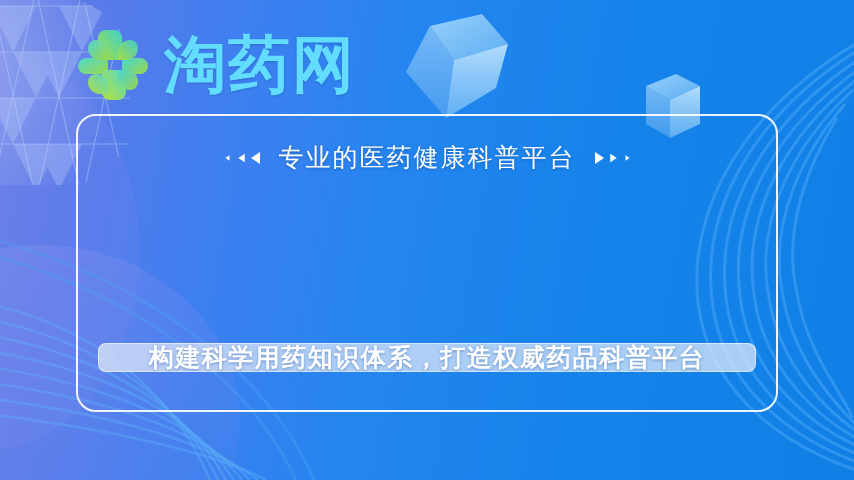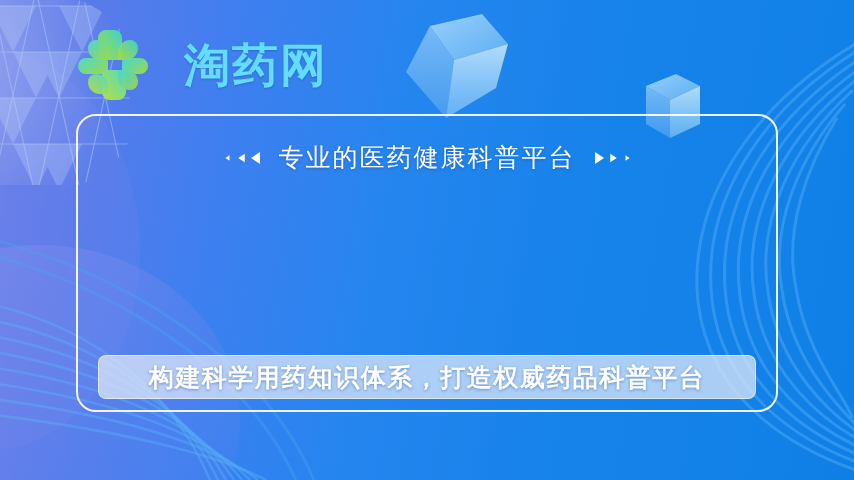--- a/index.html
+++ b/index.html
@@ -47,28 +47,27 @@
     align-items: center;
     gap: 14px;
     z-index: 6;
   }
   .brand-mark {
     width: 74px;
     height: 74px;
     flex: 0 0 auto;
   }
   .brand-name {
-    font-size: 46px;
+    font-size: 62px;
     font-weight: bold;
     letter-spacing: 2px;
     color: #62ddff;
     line-height: 1;
     text-shadow: 0 1px 2px rgba(10,50,120,0.28);
     white-space: nowrap;
-    margin-left: 20px;
   }
 
   
   .frame {
     position: absolute;
     left: 76px;
     top: 114px;
     width: 702px;
     height: 298px;
     border: 2px solid rgba(255,255,255,0.92);
@@ -135,23 +134,23 @@
     text-shadow:
        2px 0 0 rgba(20,70,150,0.30),
        0 2px 0 rgba(20,70,150,0.30),
        3px 3px 5px rgba(10,45,110,0.35);
   }
 
   
   .pill {
     position: absolute;
     left: 22px;
-    bottom: 13px;
+    bottom: 40px;
     width: 658px;
-    height: 44px;
+    height: 29px;
     border-radius: 8px;
     background: rgba(222,232,248,0.74);
     border: 1px solid rgba(255,255,255,0.55);
     display: flex;
     align-items: center;
     justify-content: center;
     box-sizing: border-box;
   }
   .pill-text {
     font-size: 25px;

